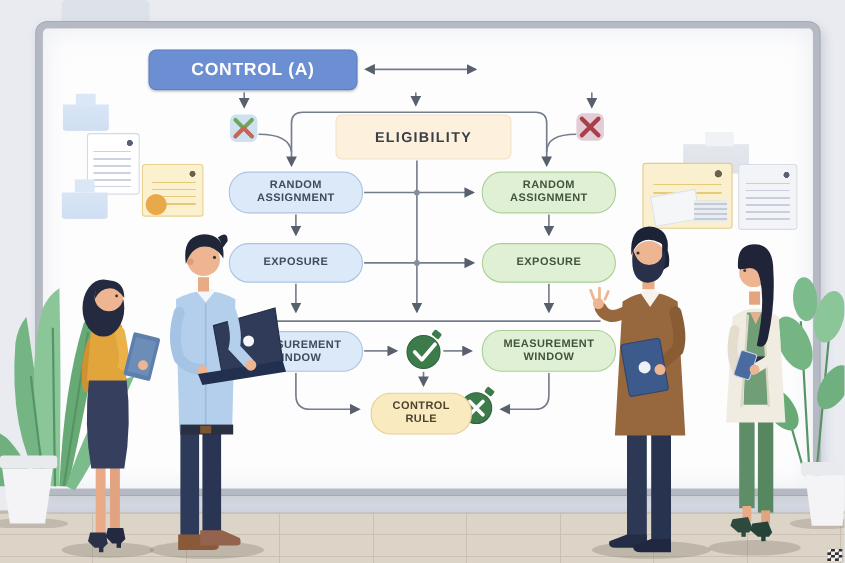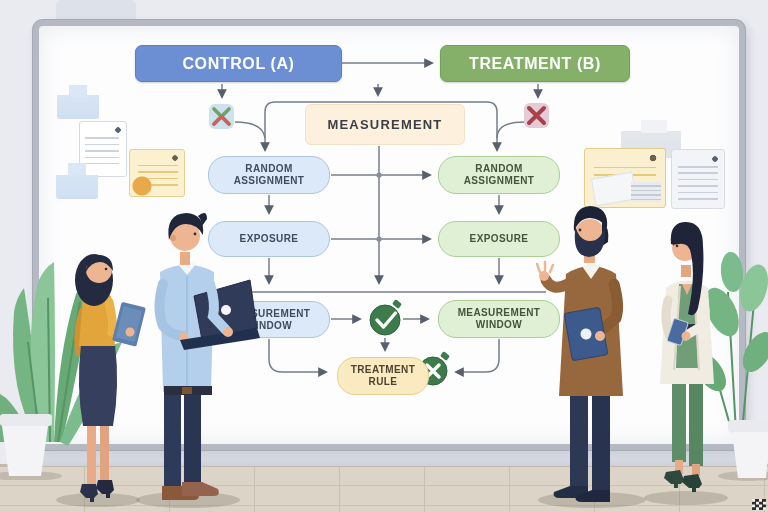--- a/index.html
+++ b/index.html
@@ -51,21 +51,21 @@
     background-image:repeating-linear-gradient(180deg,transparent 0 3px,#c4cbd5 3px 4.5px);}
   #doc-printer{left:621px;top:120px;width:60px;height:38px;background:
     linear-gradient(#f0f2f5,#f0f2f5) 20px 0/26px 13px no-repeat,
     linear-gradient(#e4e8ed,#dde2e9) 0 11px/60px 27px no-repeat;
     }
 
   
   .node{position:absolute;display:flex;align-items:center;justify-content:center;text-align:center;
     font-weight:bold;border-radius:6px;box-sizing:border-box;line-height:1.2;letter-spacing:.4px;z-index:4;}
   .big{font-size:16px;color:#ffffff;border-radius:7px;letter-spacing:.6px;box-shadow:0 1px 2px rgba(0,0,0,.18);}
-  #node-control{left:135px;top:45px;width:207px;height:37px;background:var(--control-fill,#6b8fd2);border:1px solid var(--control-border,#5b7fc0);}
+  #node-control{left:135px;top:45px;width:190px;height:37px;background:var(--control-fill,#6b8fd2);border:1px solid var(--control-border,#5b7fc0);}
   #node-treatment{left:440px;top:45px;width:190px;height:37px;background:var(--treatment-fill,#85b069);border:1px solid var(--treatment-border,#74a058);}
   #node-eligibility{left:305px;top:104px;width:160px;height:41px;background:var(--eligibility-fill,#fdf0dc);
     color:#3a3f48;font-size:13px;letter-spacing:1.2px;border:1px solid #f4e2c6;}
   .small-node{font-size:10px;padding:2px 8px;border-radius:18px;}
   .blue{background:var(--blue-node-fill,#dce9f8);border:1px solid var(--blue-node-border,#aac4e2);color:#3f4b5e;}
   .green{background:var(--green-node-fill,#dff0d4);border:1px solid var(--green-node-border,#abcf97);color:#43543d;}
   #node-random-a{left:208px;top:156px;width:122px;height:38px;}
   #node-random-b{left:438px;top:156px;width:122px;height:38px;}
   #node-exposure-a{left:208px;top:221px;width:122px;height:36px;}
   #node-exposure-b{left:438px;top:221px;width:122px;height:36px;}
@@ -147,29 +147,28 @@
     </g>
 
     <g>
       <rect x="441" y="353" width="8" height="6" rx="1.5" fill="#3d7b4b" transform="rotate(38 445 356)"></rect>
       <circle cx="433" cy="371" r="14" fill="#3d7b4b" stroke="#2f6340" stroke-width="1"></circle>
       <path d="M427,365 l12,12 M439,365 l-12,12" stroke="#ffffff" stroke-width="3.4" stroke-linecap="round"></path>
     </g>
   </svg>
 
   <div class="node big" id="node-control">CONTROL (A)</div>
-  <div class="node big" id="node-treatment">TREATMENT (B)</div>
-  <div class="node" id="node-eligibility">MEASUREMENT</div>
+  <div class="node" id="node-eligibility">ELIGIBILITY</div>
   <div class="node small-node blue" id="node-random-a">RANDOM ASSIGNMENT</div>
   <div class="node small-node green" id="node-random-b">RANDOM ASSIGNMENT</div>
   <div class="node small-node blue" id="node-exposure-a">EXPOSURE</div>
   <div class="node small-node green" id="node-exposure-b">EXPOSURE</div>
   <div class="node small-node blue" id="node-measure-a">MEASUREMENT WINDOW</div>
   <div class="node small-node green" id="node-measure-b">MEASUREMENT WINDOW</div>
-  <div class="node small-node" id="node-decision">TREATMENT RULE</div>
+  <div class="node small-node" id="node-decision">CONTROL RULE</div>
 
   <div class="excl" id="excl-a">
     <svg width="25" height="25" viewBox="0 0 25 25">
       <path d="M5,5 L20,20 M20,5 L5,20" stroke="#6aa65e" stroke-width="3.6" stroke-linecap="round"></path>
       <path d="M5,20 L12.5,12.5 L20,20" stroke="#cd6256" stroke-width="3.6" fill="none" stroke-linecap="round" stroke-linejoin="round"></path>
     </svg>
   </div>
   <div class="excl" id="excl-b">
     <svg width="25" height="25" viewBox="0 0 25 25">
       <path d="M5,5 L20,20 M20,5 L5,20" stroke="#a8404a" stroke-width="4" stroke-linecap="round"></path>

